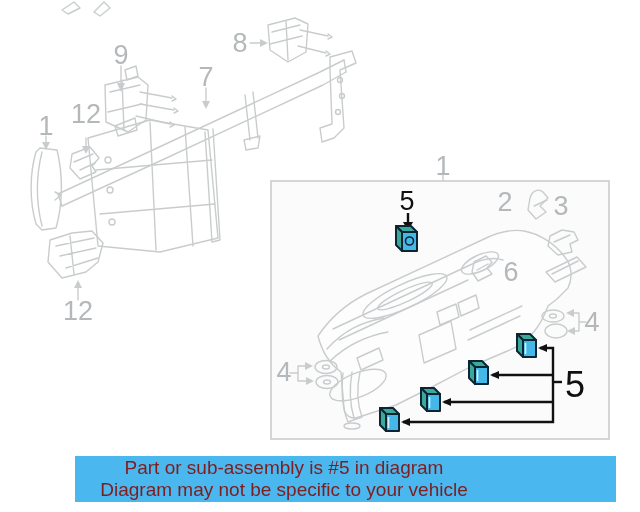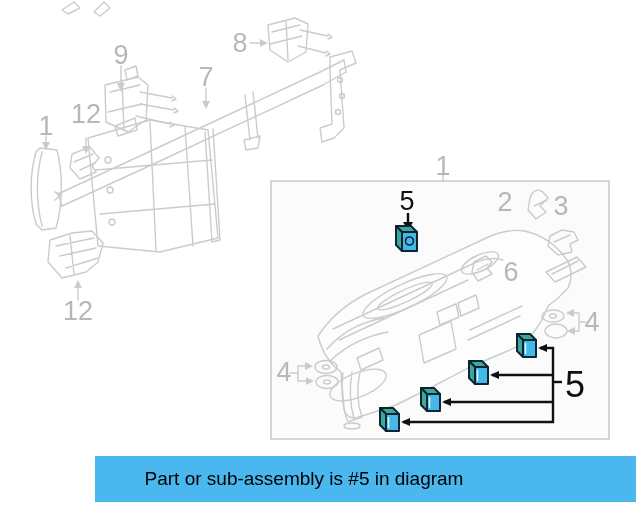--- a/index.html
+++ b/index.html
@@ -17,22 +17,22 @@
   .clip-side{fill:var(--highlight_side);stroke:var(--highlight_outline);stroke-width:2;stroke-linejoin:round;}
   .clip-detail{fill:none;stroke:var(--highlight_outline);stroke-width:1.6;}
   .clip-hl{stroke:#d8f1fb;stroke-width:1.6;fill:none;}
   .callout{
     position:absolute;transform:translate(-50%,-50%);
     font-size:27px;color:var(--label_gray);line-height:1;white-space:nowrap;
   }
   .callout.dark{color:#101010;}
   .callout.big{font-size:36px;}
   .caption{
-    position:absolute;left:95px;top:456px;width:541px;height:46px;
-    background:var(--caption_bg);color:#000000;
+    position:absolute;left:75px;top:456px;width:541px;height:46px;
+    background:var(--caption_bg);color:#7f1d1d;
     display:flex;align-items:center;
   }
   .caption-inner{width:418px;text-align:center;font-size:19px;line-height:22px;}
   .diagram-box{fill:#fbfbfc;stroke:#c6c9cb;stroke-width:1.5;}
 </style>
 </head>
 <body>
 
 <div class="stage">
 
@@ -243,16 +243,17 @@
   <span class="callout" style="left:561px;top:206px">3</span>
   <span class="callout" style="left:511px;top:272px">6</span>
   <span class="callout" style="left:284px;top:372px">4</span>
   <span class="callout" style="left:592px;top:322px">4</span>
   <span class="callout dark" style="left:407px;top:201px">5</span>
   <span class="callout dark big" style="left:575px;top:385px">5</span>
 
   <div class="caption">
     <div class="caption-inner">
       <div>Part or sub-assembly is #5 in diagram</div>
+      <div>Diagram may not be specific to your vehicle</div>
     </div>
   </div>
 
 </div>
 
 </body></html>

